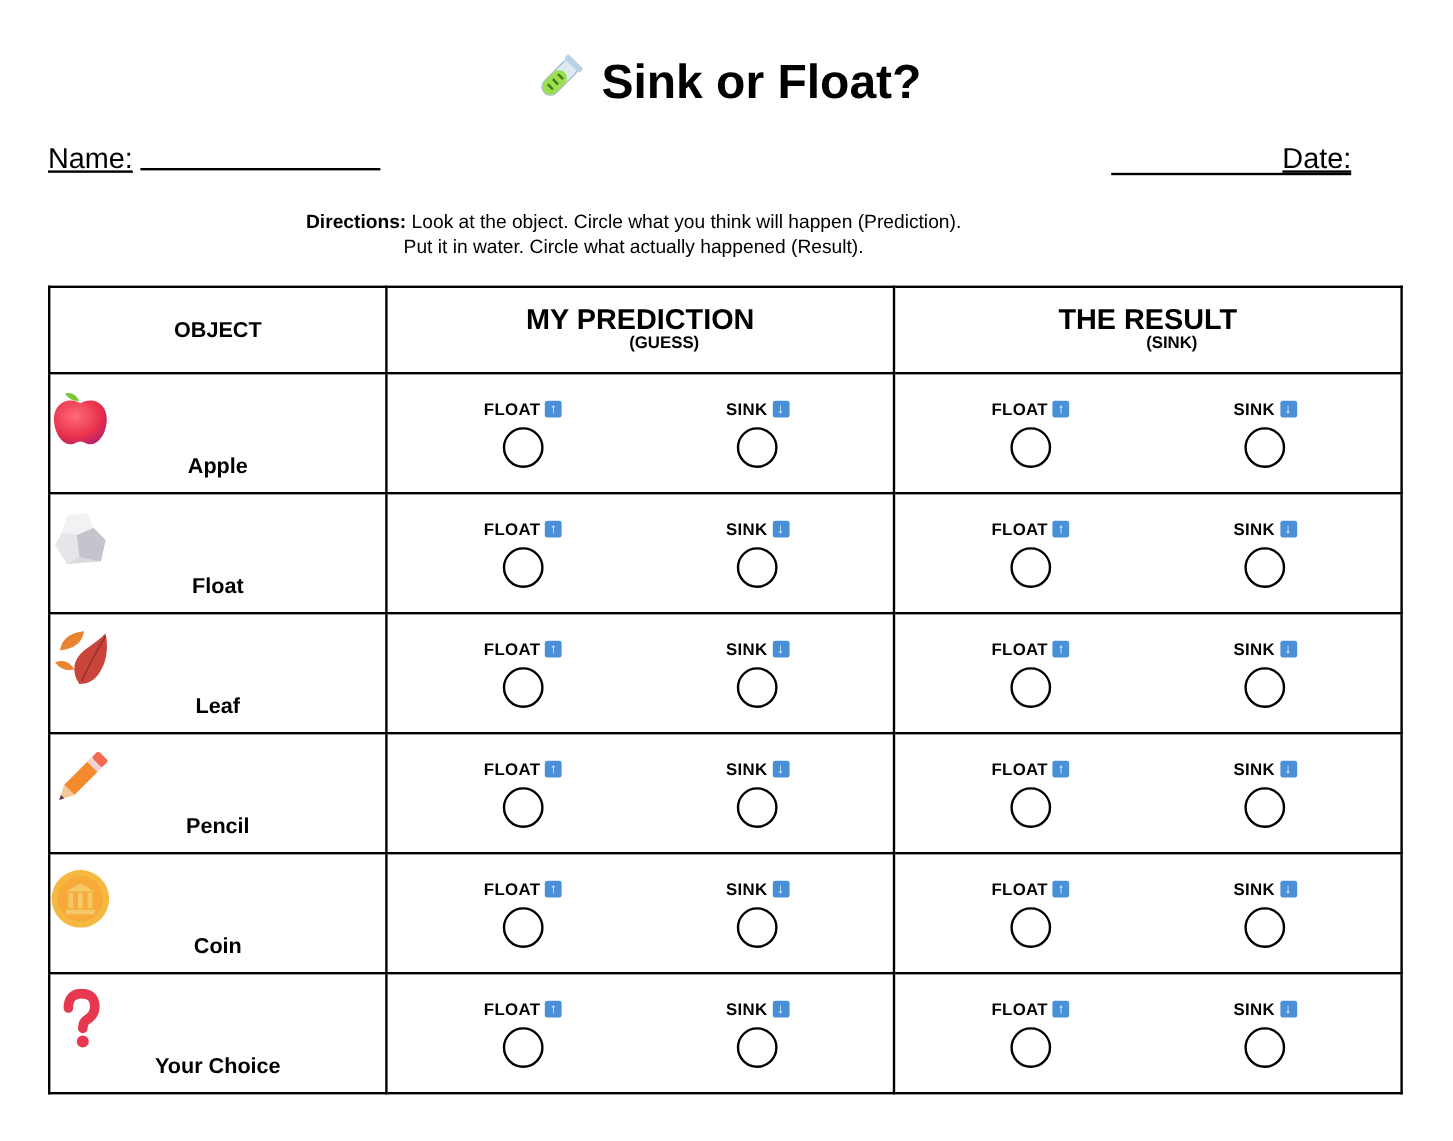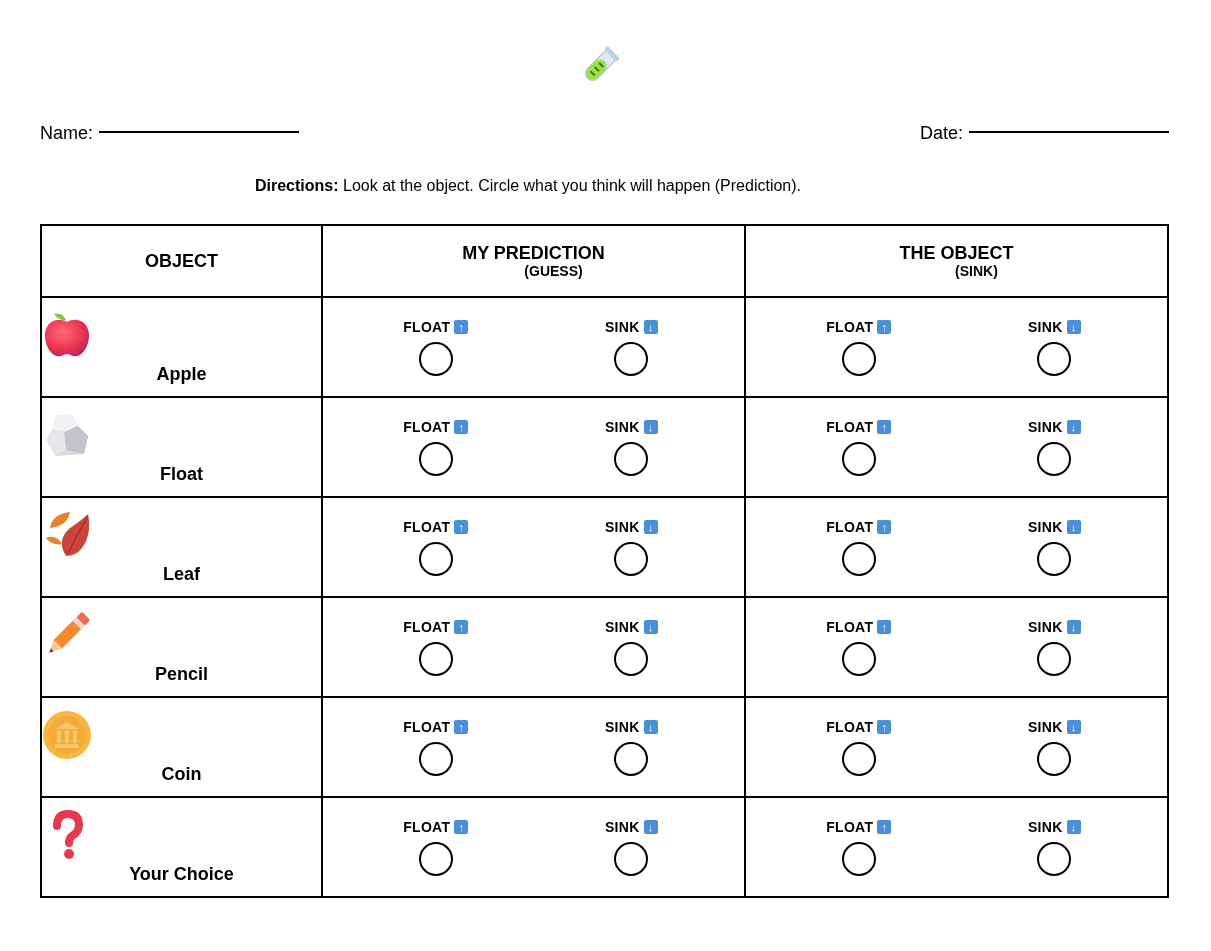--- a/index.html
+++ b/index.html
@@ -1,33 +1,33 @@
 <!DOCTYPE html>
 <html><head>
   <meta charset="utf-8">
   <style>
     html, body { margin: 0; padding: 0; background: #ffffff; }
     body { width: 1211px; height: 951px; position: relative; font-family: "Liberation Sans", sans-serif; color: #000; }
     .title { position: absolute; top: 44px; left: 0; width: 1211px; text-align: center; font-size: 40px; font-weight: bold; line-height: 50px; }
     .title .tube { display: inline-block; width: 44px; height: 44px; vertical-align: -6px; margin-right: 14px; }
-    .field { position: absolute; top: 122px; font-size: 18px; line-height: 22px; display: flex; align-items: center; }
+    .field { position: absolute; top: 122px; font-size: 24px; line-height: 22px; display: flex; align-items: flex-end; text-decoration: underline; }
     .field .line { display: inline-block; height: 0; border-bottom: 2px solid #000; margin-left: 6px; margin-bottom: 2px; }
     .name-field { left: 40px; }
     .name-field .line { width: 200px; }
-    .date-field { left: 920px; }
+    .date-field { left: 920px; flex-direction: column; }
     .date-field .line { width: 200px; }
     .directions { position: absolute; top: 175px; left: 0; width: 1056px; text-align: center; font-size: 16px; line-height: 21px; }
     .directions b { font-weight: bold; }
-    table.sheet { position: absolute; top: 224px; left: 40px; width: 1031px; border-collapse: collapse; table-layout: fixed; }
+    table.sheet { position: absolute; top: 238px; left: 40px; width: 1031px; border-collapse: collapse; table-layout: fixed; }
     table.sheet th, table.sheet td { border: 2px solid #000; padding: 0; text-align: center; vertical-align: middle; }
     table.sheet th { height: 70px; font-weight: bold; }
     .col-obj { width: 281px; }
     .col-pred { width: 423px; }
     .col-res { width: 423px; }
-    .hdr-main { font-size: 18px; line-height: 20px; display: block; }
+    .hdr-main { font-size: 24px; line-height: 20px; display: block; }
     .hdr-sub { font-size: 14px; line-height: 16px; display: block; margin-left: 40px; }
     .hdr-obj { font-size: 18px; }
     table.sheet td { height: 98px; }
     .obj-cell { display: flex; flex-direction: column; justify-content: center; }
     .obj-icon { width: 50px; height: 50px; display: block; margin-bottom: 4px; }
     .obj-name { font-size: 18px; font-weight: bold; line-height: 20px; }
     .choice-pair { display: flex; justify-content: space-around; align-items: flex-start; padding: 0 15px; }
     .choice { display: flex; flex-direction: column; align-items: center; width: 120px; }
     .choice-label { font-size: 14px; font-weight: bold; line-height: 16px; display: flex; align-items: center; gap: 4px; letter-spacing: 0.3px; }
     .arrow-box { display: inline-block; width: 14px; height: 14px; background: #4a90d9; border-radius: 2px; color: #fff; font-size: 11px; line-height: 14px; text-align: center; font-weight: bold; }
@@ -41,52 +41,53 @@
     <svg viewBox="0 0 44 44" width="44" height="44">
       <g transform="rotate(45 22 22)">
         <rect x="15" y="2" width="14" height="36" rx="7" fill="#dfe9f2" stroke="#9fb6c8" stroke-width="1"></rect>
         <rect x="15.5" y="14" width="13" height="23.5" rx="6.5" fill="#9be04a"></rect>
         <rect x="13" y="1" width="18" height="5" rx="2" fill="#b8d3e8"></rect>
         <line x1="19" y1="19" x2="25" y2="19" stroke="#3d7a25" stroke-width="2"></line>
         <line x1="19" y1="25" x2="25" y2="25" stroke="#3d7a25" stroke-width="2"></line>
         <line x1="19" y1="31" x2="25" y2="31" stroke="#3d7a25" stroke-width="2"></line>
       </g>
     </svg>
-  </span>
+  </span><span>Sink or Float?</span>
 </div>
 
 <div class="field name-field">
   <span>Name:</span>
   <span class="line"></span>
 </div>
 
 <div class="field date-field">
   <span>Date:</span>
   <span class="line"></span>
 </div>
 
 <div class="directions">
   <div><b>Directions:</b><span> Look at the object. Circle what you think will happen (Prediction).</span></div>
+  <div>Put it in water. Circle what actually happened (Result).</div>
 </div>
 
 <table class="sheet">
   <colgroup>
     <col class="col-obj">
       <col class="col-pred">
       <col class="col-res">
   </colgroup>
   <thead>
     <tr>
       <th><span class="hdr-obj">OBJECT</span></th>
       <th>
         <span class="hdr-main">MY PREDICTION</span>
         <span class="hdr-sub">(GUESS)</span>
       </th>
       <th>
-        <span class="hdr-main">THE OBJECT</span>
+        <span class="hdr-main">THE RESULT</span>
         <span class="hdr-sub">(SINK)</span>
       </th>
     </tr>
   </thead>
   <tbody id="rows">
   <tr>
     <td>
       <div class="obj-cell">
         <span class="obj-icon"><svg viewBox="0 0 50 50" width="50" height="50">
                 <defs>

